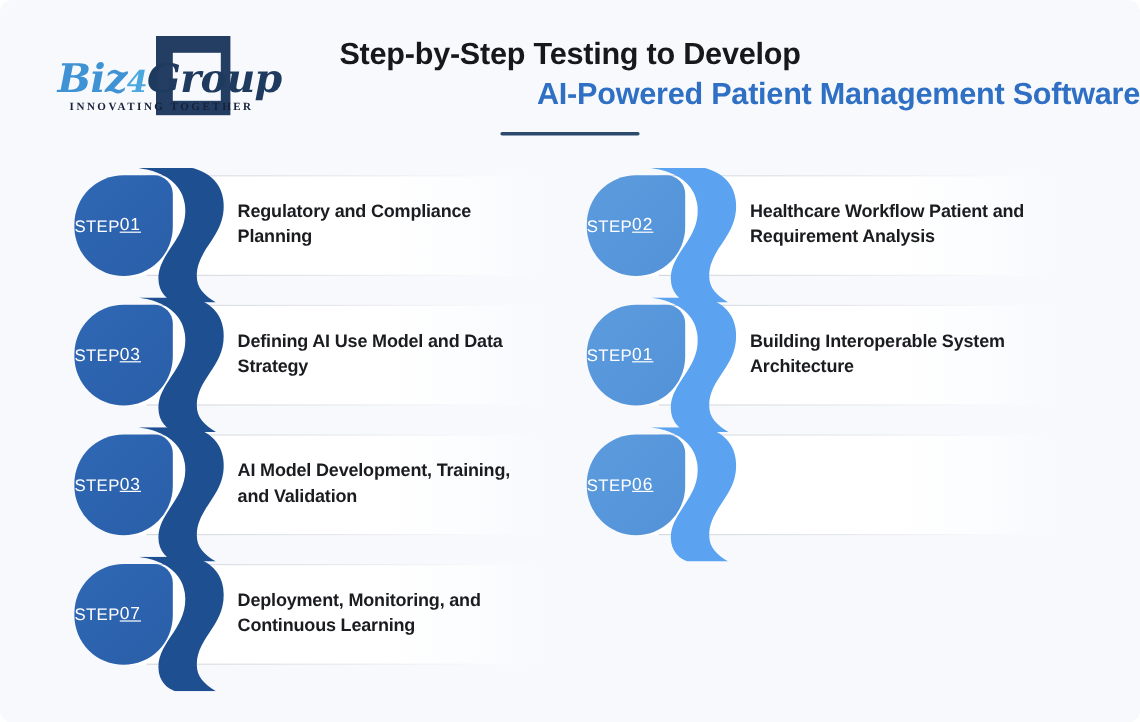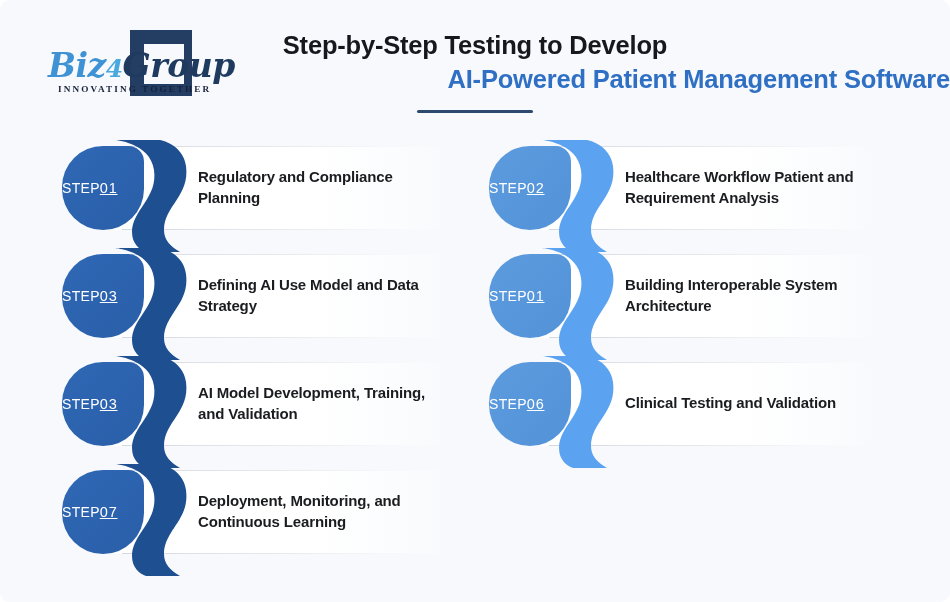--- a/index.html
+++ b/index.html
@@ -315,23 +315,20 @@
           <div class="card-edge-bottom"></div>
           <div class="swoosh">
             <svg width="120" height="112" viewBox="0 0 120 112">
               <path d="M 30 0 C 30 0 66 2 70 30 C 74 58 48 70 48 92 C 48 104 56 110 62 112 L 96 112 C 86 106 80 100 80 90 C 80 66 106 56 102 26 C 99 4 76 0 76 0 Z" fill="#5ba3f0"></path>
             </svg>
           </div>
           <div class="badge" style="background: linear-gradient(135deg, rgb(91, 155, 221) 0%, rgb(83, 146, 216) 100%);">
             <div class="badge-word">STEP</div>
             <div class="badge-num">06</div>
           </div>
-          <div class="step-text">
-            <span>Clinical Testing and Validation</span>
-          </div>
         </div>
       </div>
       <div class="step-row">
         <div class="step col-left">
           <div class="card"></div>
           <div class="card-edge-top"></div>
           <div class="card-edge-bottom"></div>
           <div class="swoosh">
             <svg width="120" height="112" viewBox="0 0 120 112">
               <path d="M 30 0 C 30 0 66 2 70 30 C 74 58 48 70 48 92 C 48 104 56 110 62 112 L 96 112 C 86 106 80 100 80 90 C 80 66 106 56 102 26 C 99 4 76 0 76 0 Z" fill="#1d4f91"></path>

